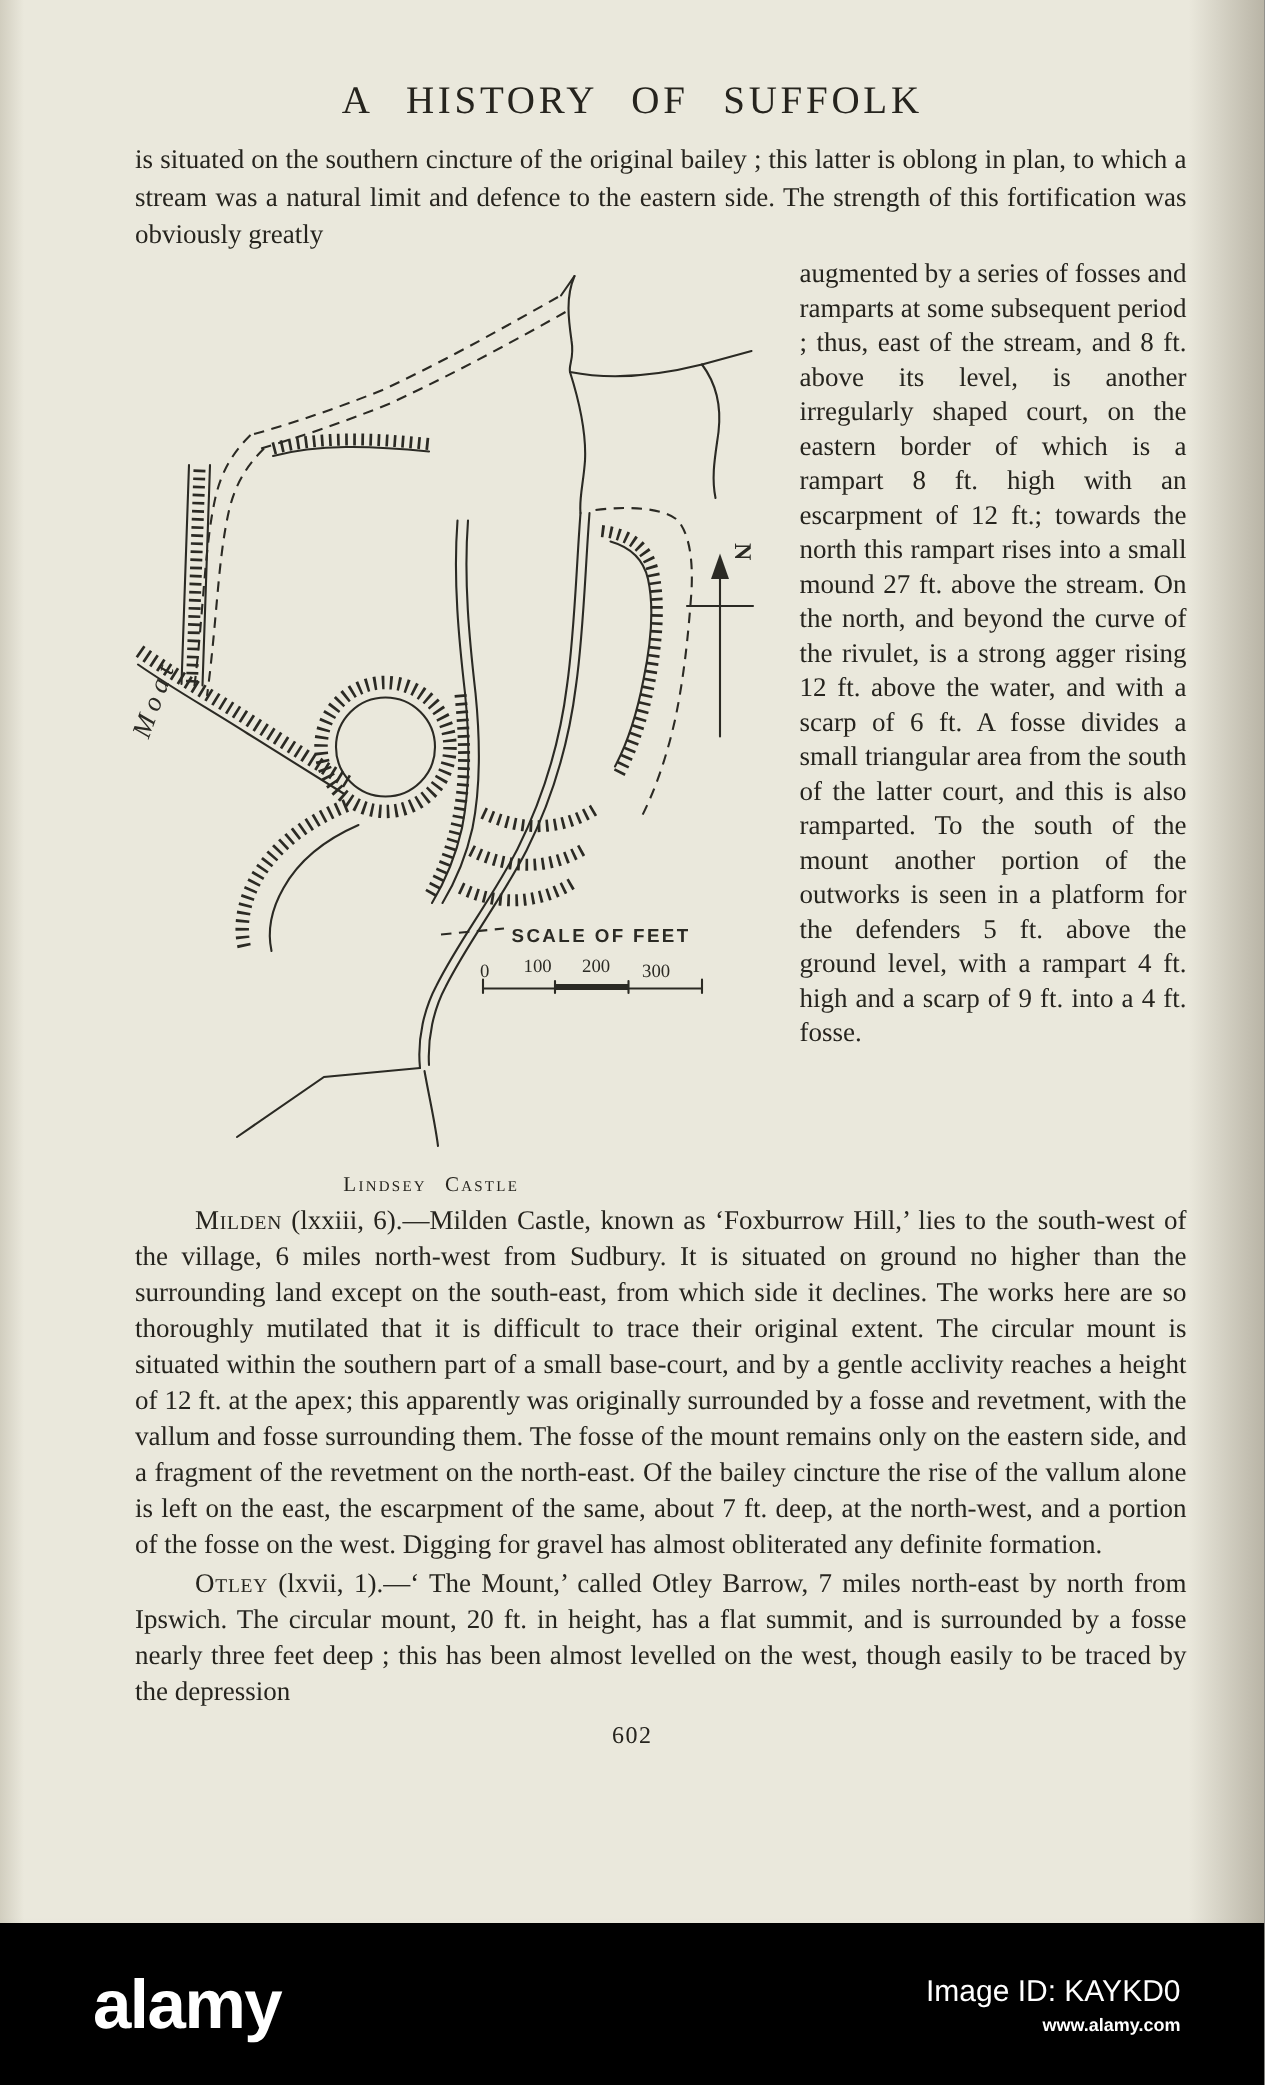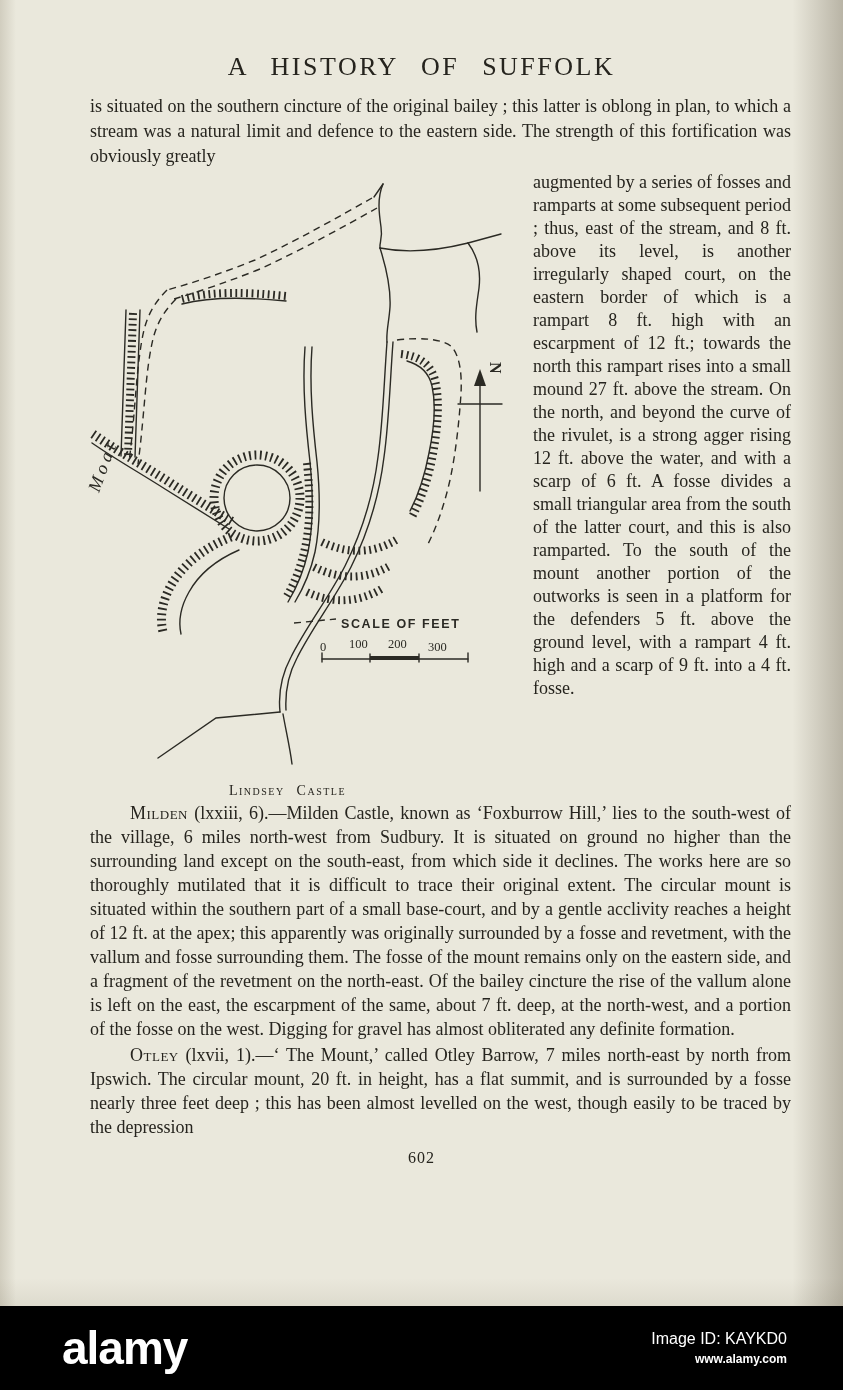--- a/index.html
+++ b/index.html
@@ -48,29 +48,29 @@
   .body-par {
     margin:2px 52px 0 90px;
     font-size:18px; line-height:24px;
     text-align:justify;
     text-indent:40px;
   }
   .sc { font-variant:small-caps; letter-spacing:0.5px; }
   .page-number { text-align:center; font-size:16px; margin-top:10px; letter-spacing:1px; }
   .footer {
     position:absolute; left:0; bottom:0;
-    width:843px; height:84px;
+    width:843px; height:108px;
     background:#000; color:#fff;
     display:flex; align-items:center; justify-content:space-between;
     box-sizing:border-box; padding:0 56px 0 62px;
     font-family:"Liberation Sans", sans-serif;
   }
   .brand { font-size:46px; font-weight:bold; letter-spacing:-1px; }
   .footer-right { text-align:right; line-height:1.4; }
-  .image-id { font-size:16px; }
+  .image-id { font-size:20px; }
   .website { font-size:12px; font-weight:bold; }
 
   
   .ln   { fill:none; stroke:#2b2a24; stroke-width:1.4; stroke-linecap:round; }
   .dash { fill:none; stroke:#2b2a24; stroke-width:1.4; stroke-dasharray:7 5; }
   .hach { fill:none; stroke:#2b2a24; stroke-width:8; stroke-dasharray:1.8 3.6; }
   .hach9 { stroke-width:9; }
   .map-text { font-family:"Liberation Serif", serif; font-size:15px; fill:#2b2a24; }
   .moat-label { font-style:italic; font-size:18px; letter-spacing:4px; }
   .north-label { font-size:16px; font-weight:bold; }

